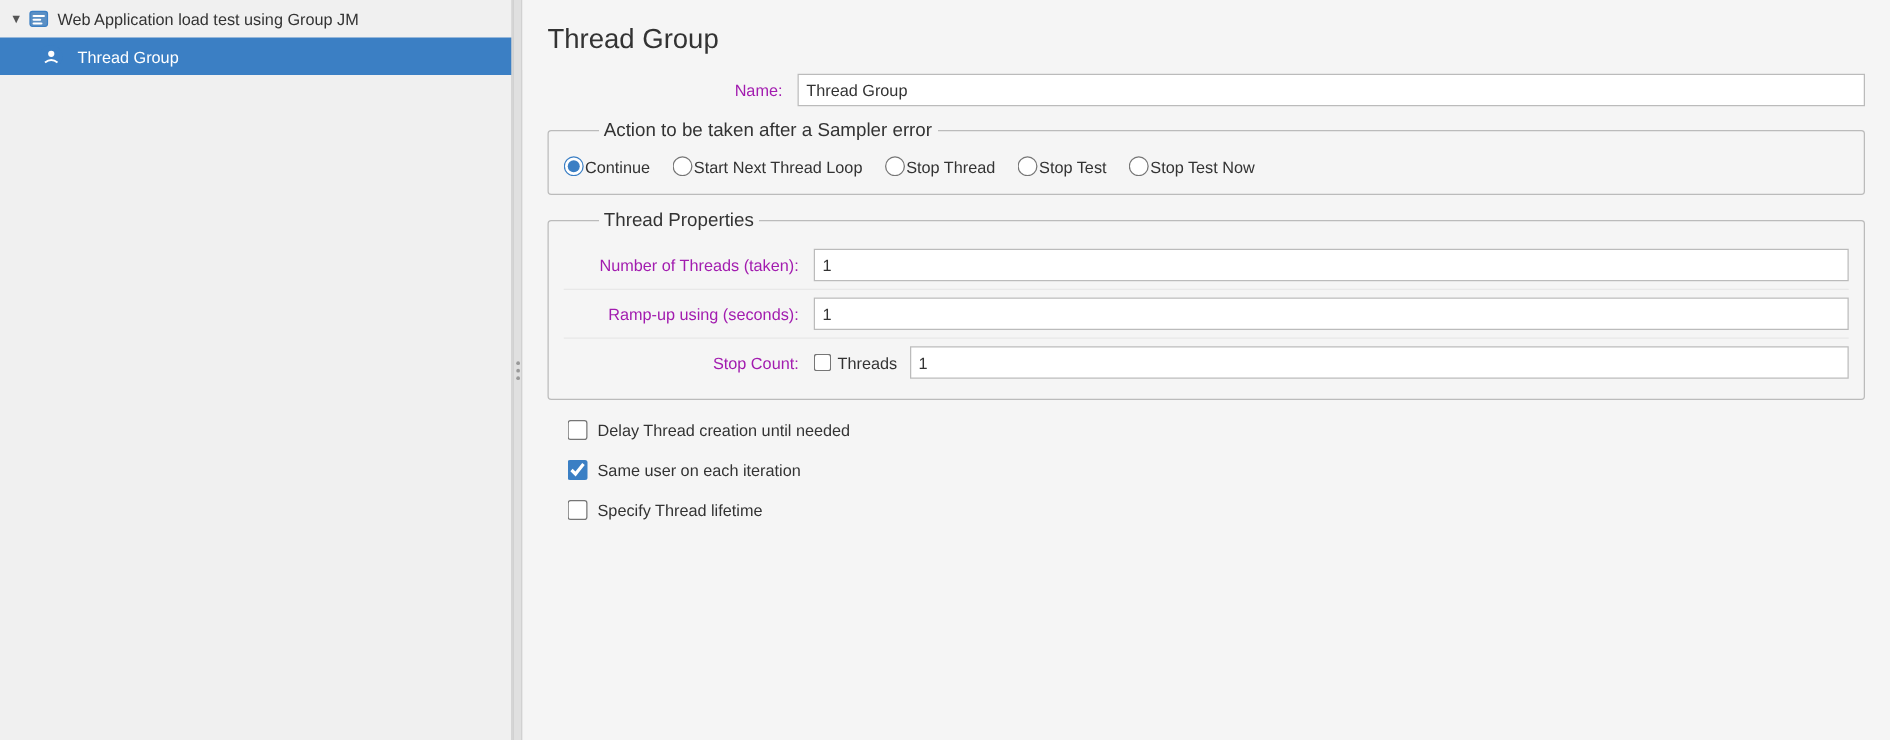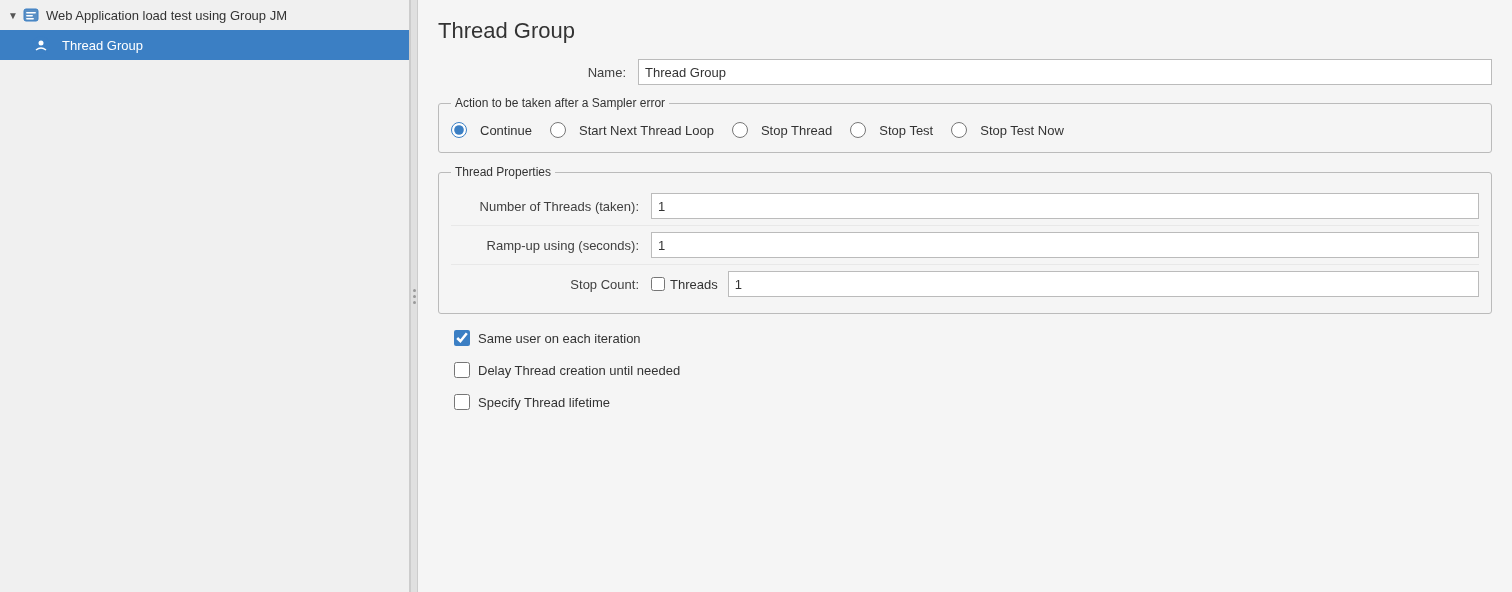--- a/index.html
+++ b/index.html
@@ -112,21 +112,21 @@
     .form-row {
       display: flex;
       align-items: center;
       margin-bottom: 8px;
       min-height: 32px;
     }
 
     .form-label {
       width: 200px;
       min-width: 200px;
-      color: #404040;
+      color: #a21caf;
       font-size: 13px;
       padding-right: 12px;
       text-align: right;
     }
 
     .form-input {
       flex: 1;
       height: 26px;
       border: 1px solid #bbb;
       background: #fff;
@@ -138,37 +138,38 @@
 
     
     fieldset {
       border: 1px solid #bbb;
       border-radius: 3px;
       margin-bottom: 12px;
       padding: 8px 12px 10px 12px;
       background: #f5f5f5;
     }
     legend {
-      font-size: 12px;
+      font-size: 15px;
       color: #333;
       padding: 0 4px;
+      margin-left: 28px;
     }
 
     
     .radio-group {
       display: flex;
       align-items: center;
       gap: 18px;
       flex-wrap: wrap;
       padding: 4px 0;
     }
     .radio-item {
       display: flex;
       align-items: center;
-      gap: 13px;
+      gap: 1px;
       cursor: pointer;
     }
     .radio-item input[type="radio"] {
       width: 16px;
       height: 16px;
       accent-color: #3b7fc4;
       cursor: pointer;
     }
     .radio-item label {
       font-size: 13px;
@@ -322,26 +323,26 @@
         <div class="infinite-check">
           <input type="checkbox" id="infinite-check" style="">
           <label for="infinite-check">Threads</label>
         </div>
         <input class="form-input" type="text" value="1" style="">
       </div>
     </fieldset>
 
     <div class="checkboxes-area">
       <div class="checkbox-row">
+        <input type="checkbox" id="delay-thread" style="">
+        <label for="delay-thread">Delay Thread creation until needed</label>
+      </div>
+      <div class="checkbox-row">
         <input type="checkbox" id="same-user" checked="" style="">
         <label for="same-user">Same user on each iteration</label>
-      </div>
-      <div class="checkbox-row">
-        <input type="checkbox" id="delay-thread" style="">
-        <label for="delay-thread">Delay Thread creation until needed</label>
       </div>
       <div class="checkbox-row">
         <input type="checkbox" id="specify-lifetime" style="">
         <label for="specify-lifetime">Specify Thread lifetime</label>
       </div>
     </div>
   </div>
 </div>
 
 </body></html>

